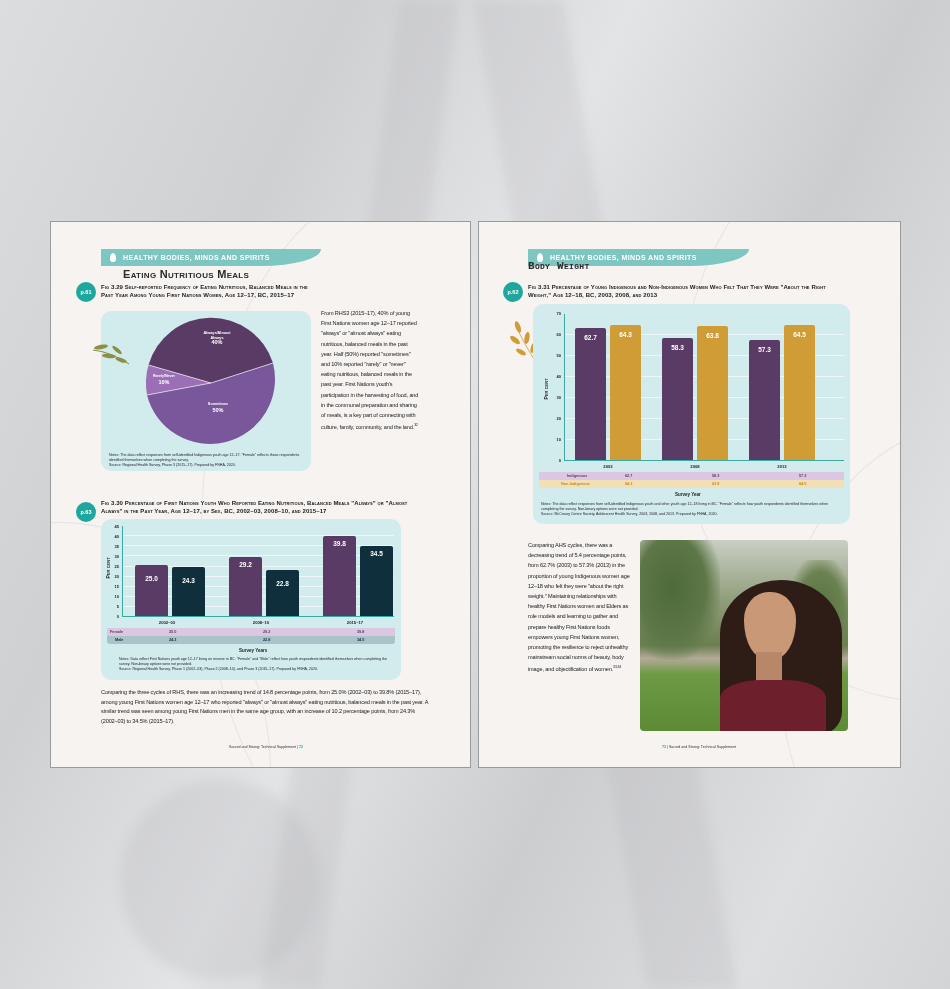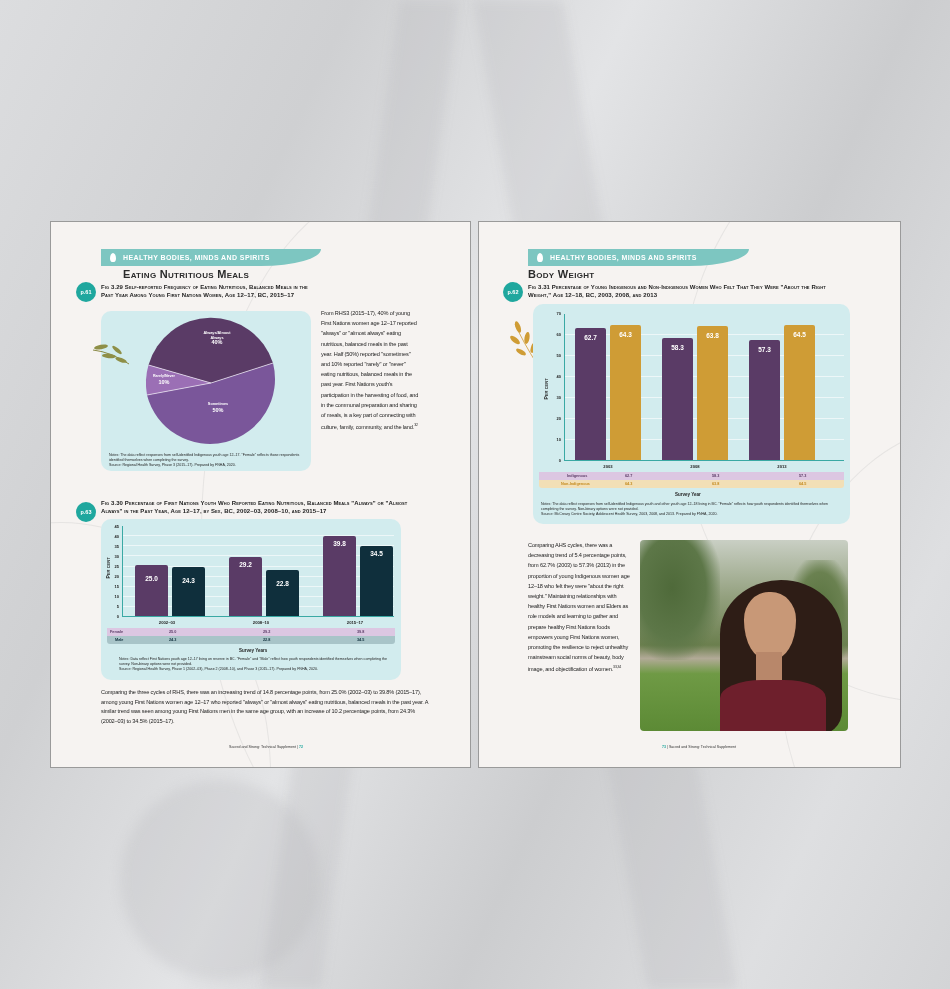--- a/index.html
+++ b/index.html
@@ -199,21 +199,21 @@
 </div>
 
 <div class="page right">
   <div class="arc" style="left:200px;top:-120px;width:500px;height:600px;"></div>
   <div class="arc" style="left:300px;top:200px;width:400px;height:500px;"></div>
 
   <div class="banner" style="left:49px;width:221px;">
     <span class="feather"></span>
     <span>Healthy bodies, minds and spirits</span>
   </div>
-  <div class="section-title" style="left:49px;top:46px;">Body Weight</div>
+  <div class="section-title" style="left:49px;top:38px;font-family:Liberation Mono, monospace;">Body Weight</div>
 
   <div class="pbadge" style="left:24px;top:60px;">p.62</div>
   <div class="fig-title" style="left:49px;top:62px;width:320px;">Fig 3.31 Percentage of Young Indigenous and Non-Indigenous Women Who Felt That They Were "About the Right Weight," Age 12–18, BC, 2003, 2008, and 2013</div>
 
   <svg class="leaf" width="30" height="48" style="left:30px;top:96px;">
     <path d="M6,6 Q14,24 28,46" stroke="#cf9c35" stroke-width="0.8" fill="none"></path>
     <ellipse cx="9" cy="9" rx="2.5" ry="6" fill="#cf9c35" transform="rotate(-20 9 9)"></ellipse>
     <ellipse cx="6" cy="22" rx="2.5" ry="6" fill="#cf9c35" transform="rotate(-50 6 22)"></ellipse>
     <ellipse cx="18" cy="20" rx="2.5" ry="6" fill="#cf9c35" transform="rotate(10 18 20)"></ellipse>
     <ellipse cx="12" cy="34" rx="2.3" ry="5.5" fill="#cf9c35" transform="rotate(-60 12 34)"></ellipse>

